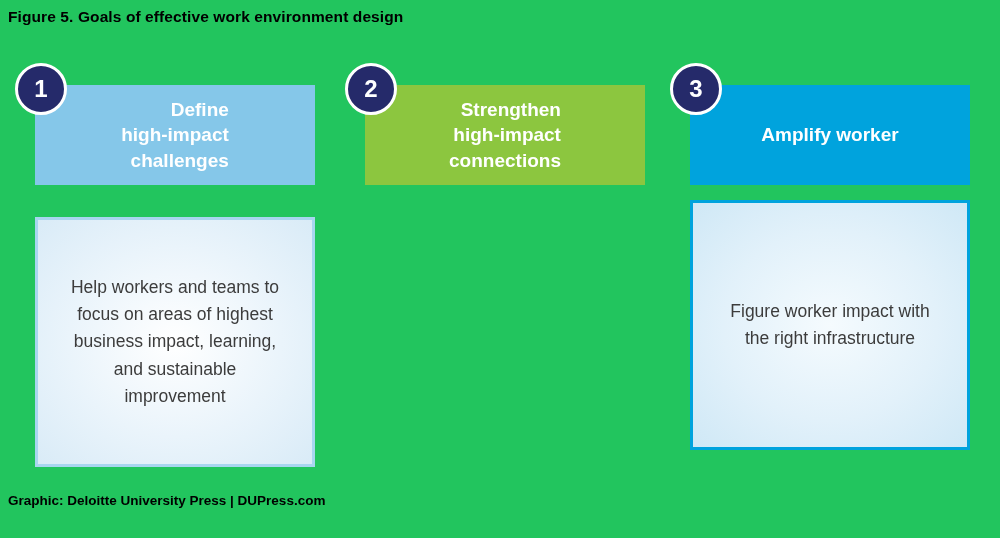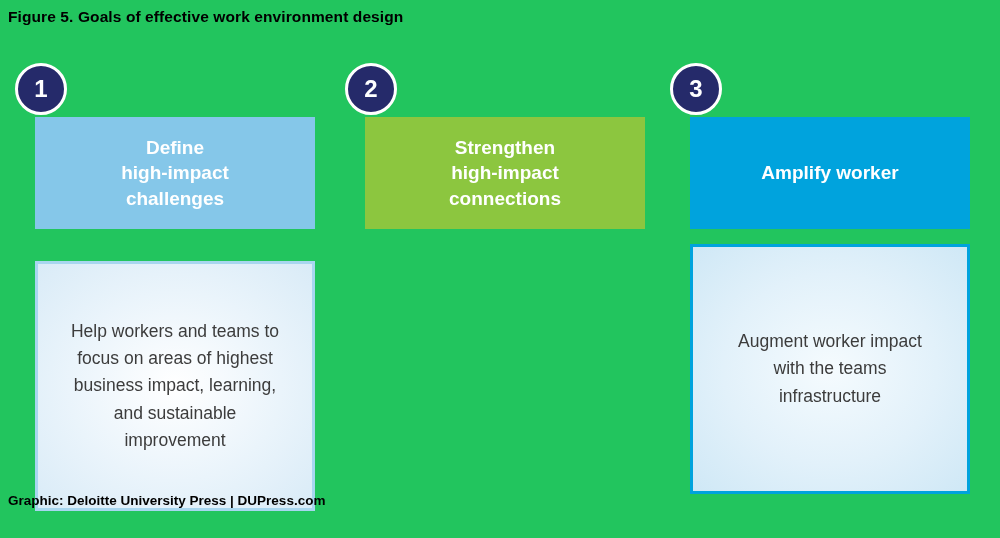--- a/index.html
+++ b/index.html
@@ -52,33 +52,32 @@
     border: 3px solid #ffffff;
     color: #ffffff;
     font-size: 24px;
     font-weight: 700;
     display: flex;
     align-items: center;
     justify-content: center;
     z-index: 2;
   }
   .header-box {
-    height: 112px;
+    height: 100px;
     display: flex;
     align-items: center;
     justify-content: center;
-    text-align: center;
+    text-align: right;
     color: #ffffff;
     font-size: 19px;
     font-weight: 700;
     line-height: 1.35;
     white-space: pre-line;
     position: relative;
     z-index: 1;
-    margin-top: 32px;
   }
   .col-1 .header-box { background: #85c7e9; }
   .col-2 .header-box { background: #8cc63f; }
   .col-3 .header-box { background: #00a3dd; }
 
   .body-box {
     margin-top: 15px;
     height: 244px;
     display: flex;
     align-items: center;
@@ -123,18 +122,18 @@
   <div class="column col-2">
     <div class="step-badge">2</div>
     <div class="header-box">Strengthen
 high-impact
 connections</div>
   </div>
 
   <div class="column col-3">
     <div class="step-badge">3</div>
     <div class="header-box">Amplify worker</div>
-    <div class="body-box">Augment worker impact with the teams infrastructure</div>
+    <div class="body-box">Figure worker impact with the right infrastructure</div>
   </div>
 
   <div class="credit">Graphic: Deloitte University Press  |  DUPress.com</div>
 
 </div>
 
 </body></html>

